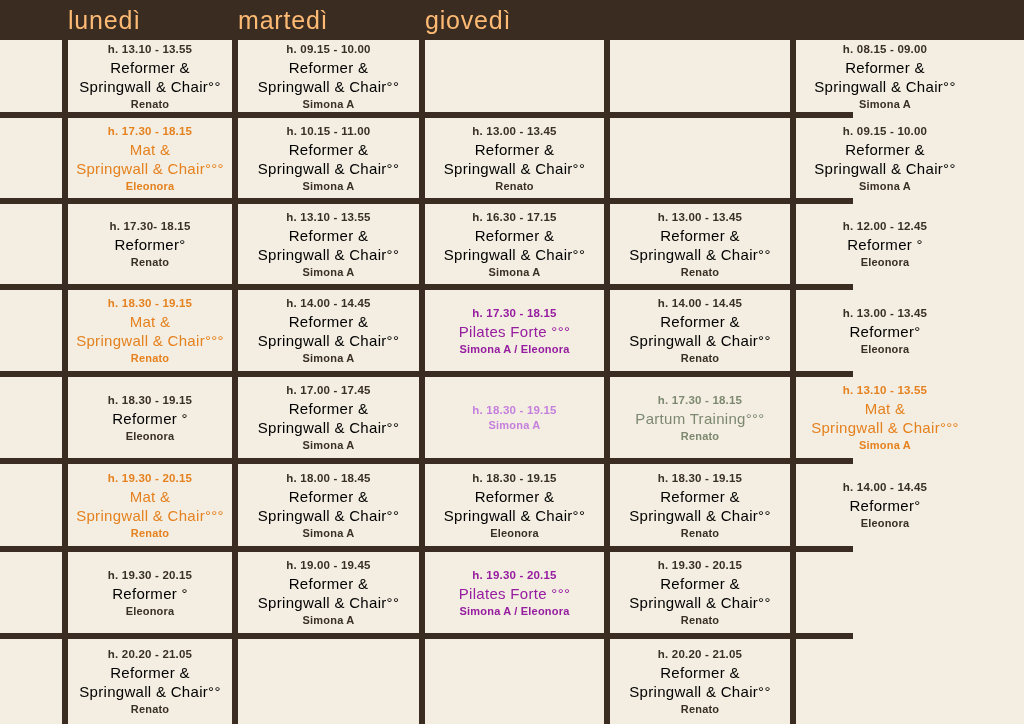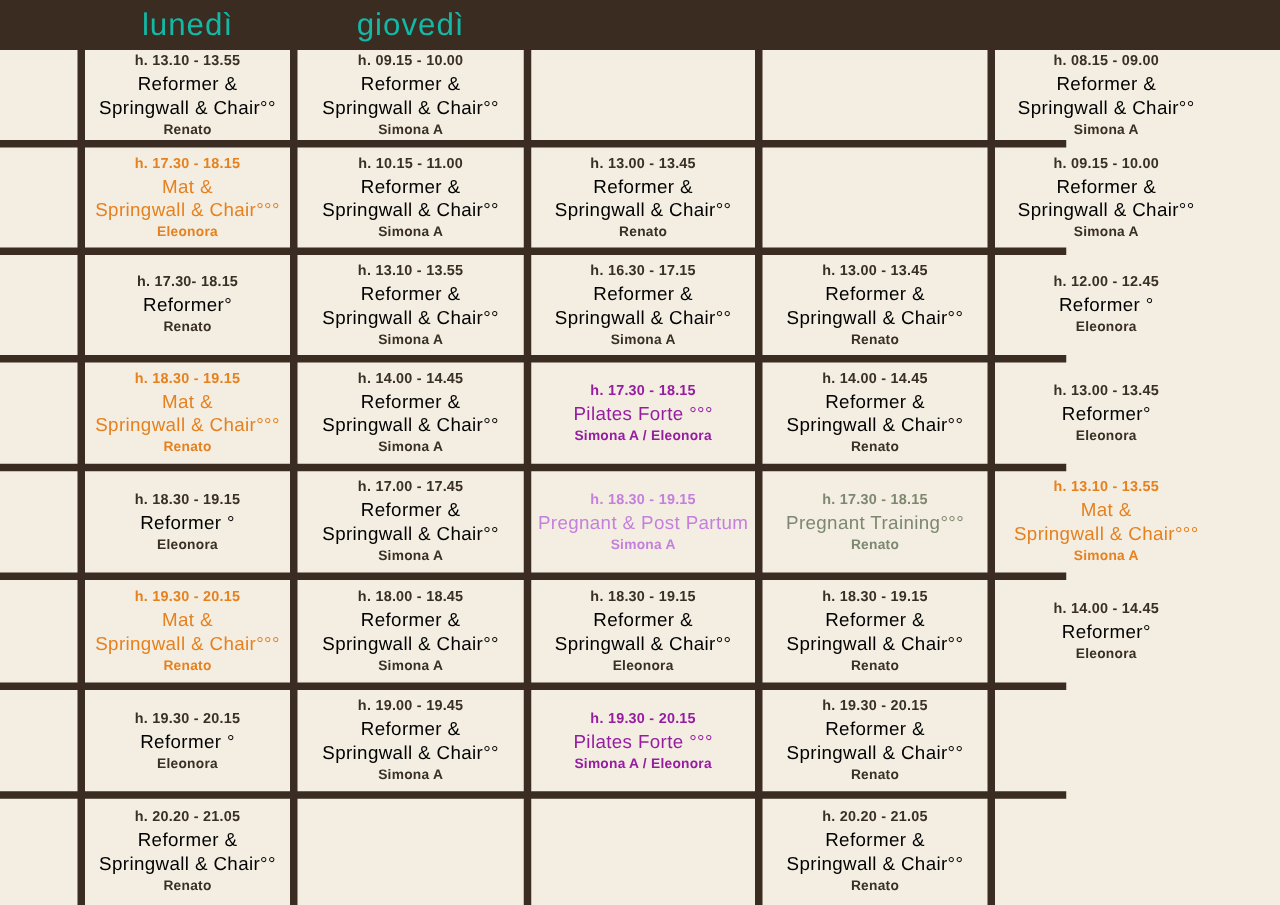--- a/index.html
+++ b/index.html
@@ -17,24 +17,24 @@
   }
   .header-bar {
     display: grid;
     grid-template-columns: 62px 164px 181px 179px 180px 178px 44px;
     column-gap: 6px;
     align-items: center;
     height: 40px;
     background: #3a2c20;
   }
   .day-label {
-    color: #14b8a6;
+    color: #fdba74;
     font-size: 25px;
     letter-spacing: 0.8px;
-    text-align: center;
+    text-align: left;
     font-weight: 400;
   }
   .schedule-grid {
     display: grid;
     grid-template-columns: 62px 164px 181px 179px 180px 178px 44px;
     grid-template-rows: 72px 80px 80px 81px 81px 82px 81px 85px;
     gap: 6px;
     background: #3a2c20;
     width: 853px;
     height: 684px;
@@ -86,20 +86,21 @@
   .cell.green .title,
   .cell.green .instructor { color: #7d8870; }
 </style>
 </head>
 <body>
 
 <div class="page">
   <div class="header-bar">
     <span></span>
     <span class="day-label">lunedì</span>
+    <span class="day-label">martedì</span>
     <span class="day-label">giovedì</span>
     <span></span>
   </div>
   <div class="schedule-grid">
       <div class="cell empty"></div>
       <div class="cell default">
         <div class="time">h. 13.10 - 13.55</div>
         <div class="title">Reformer &amp;
 Springwall &amp; Chair°°</div>
         <div class="instructor">Renato</div>
@@ -213,26 +214,25 @@
         <div class="instructor">Eleonora</div>
       </div>
       <div class="cell default">
         <div class="time">h. 17.00 - 17.45</div>
         <div class="title">Reformer &amp;
 Springwall &amp; Chair°°</div>
         <div class="instructor">Simona A</div>
       </div>
       <div class="cell lilac">
         <div class="time">h. 18.30 - 19.15</div>
-        <div class="title">Pregnant &amp; Post Partum</div>
         <div class="instructor">Simona A</div>
       </div>
       <div class="cell green">
         <div class="time">h. 17.30 - 18.15</div>
-        <div class="title">Pregnant Training°°°</div>
+        <div class="title">Partum Training°°°</div>
         <div class="instructor">Renato</div>
       </div>
       <div class="cell orange">
         <div class="time">h. 13.10 - 13.55</div>
         <div class="title">Mat &amp;
 Springwall &amp; Chair°°°</div>
         <div class="instructor">Simona A</div>
       </div>
       <div class="cell empty"></div>
       <div class="cell empty"></div>

